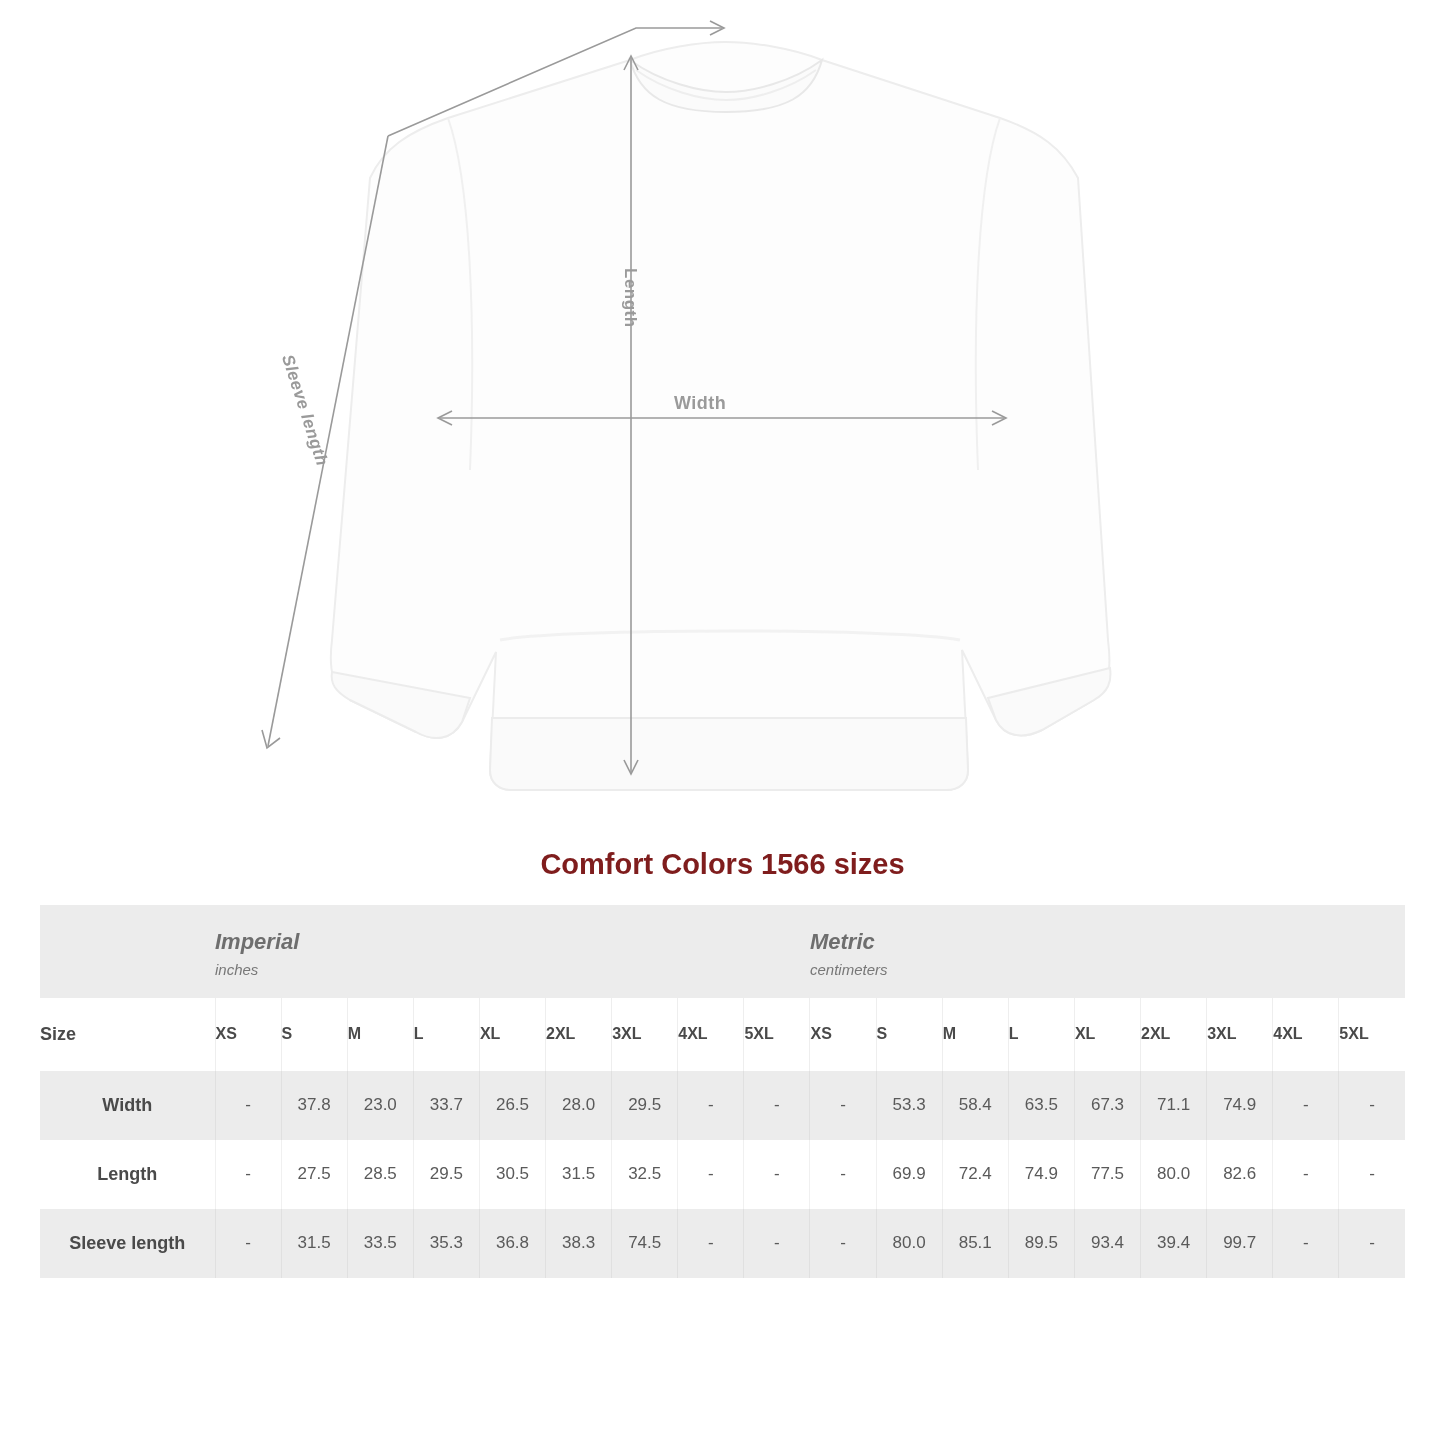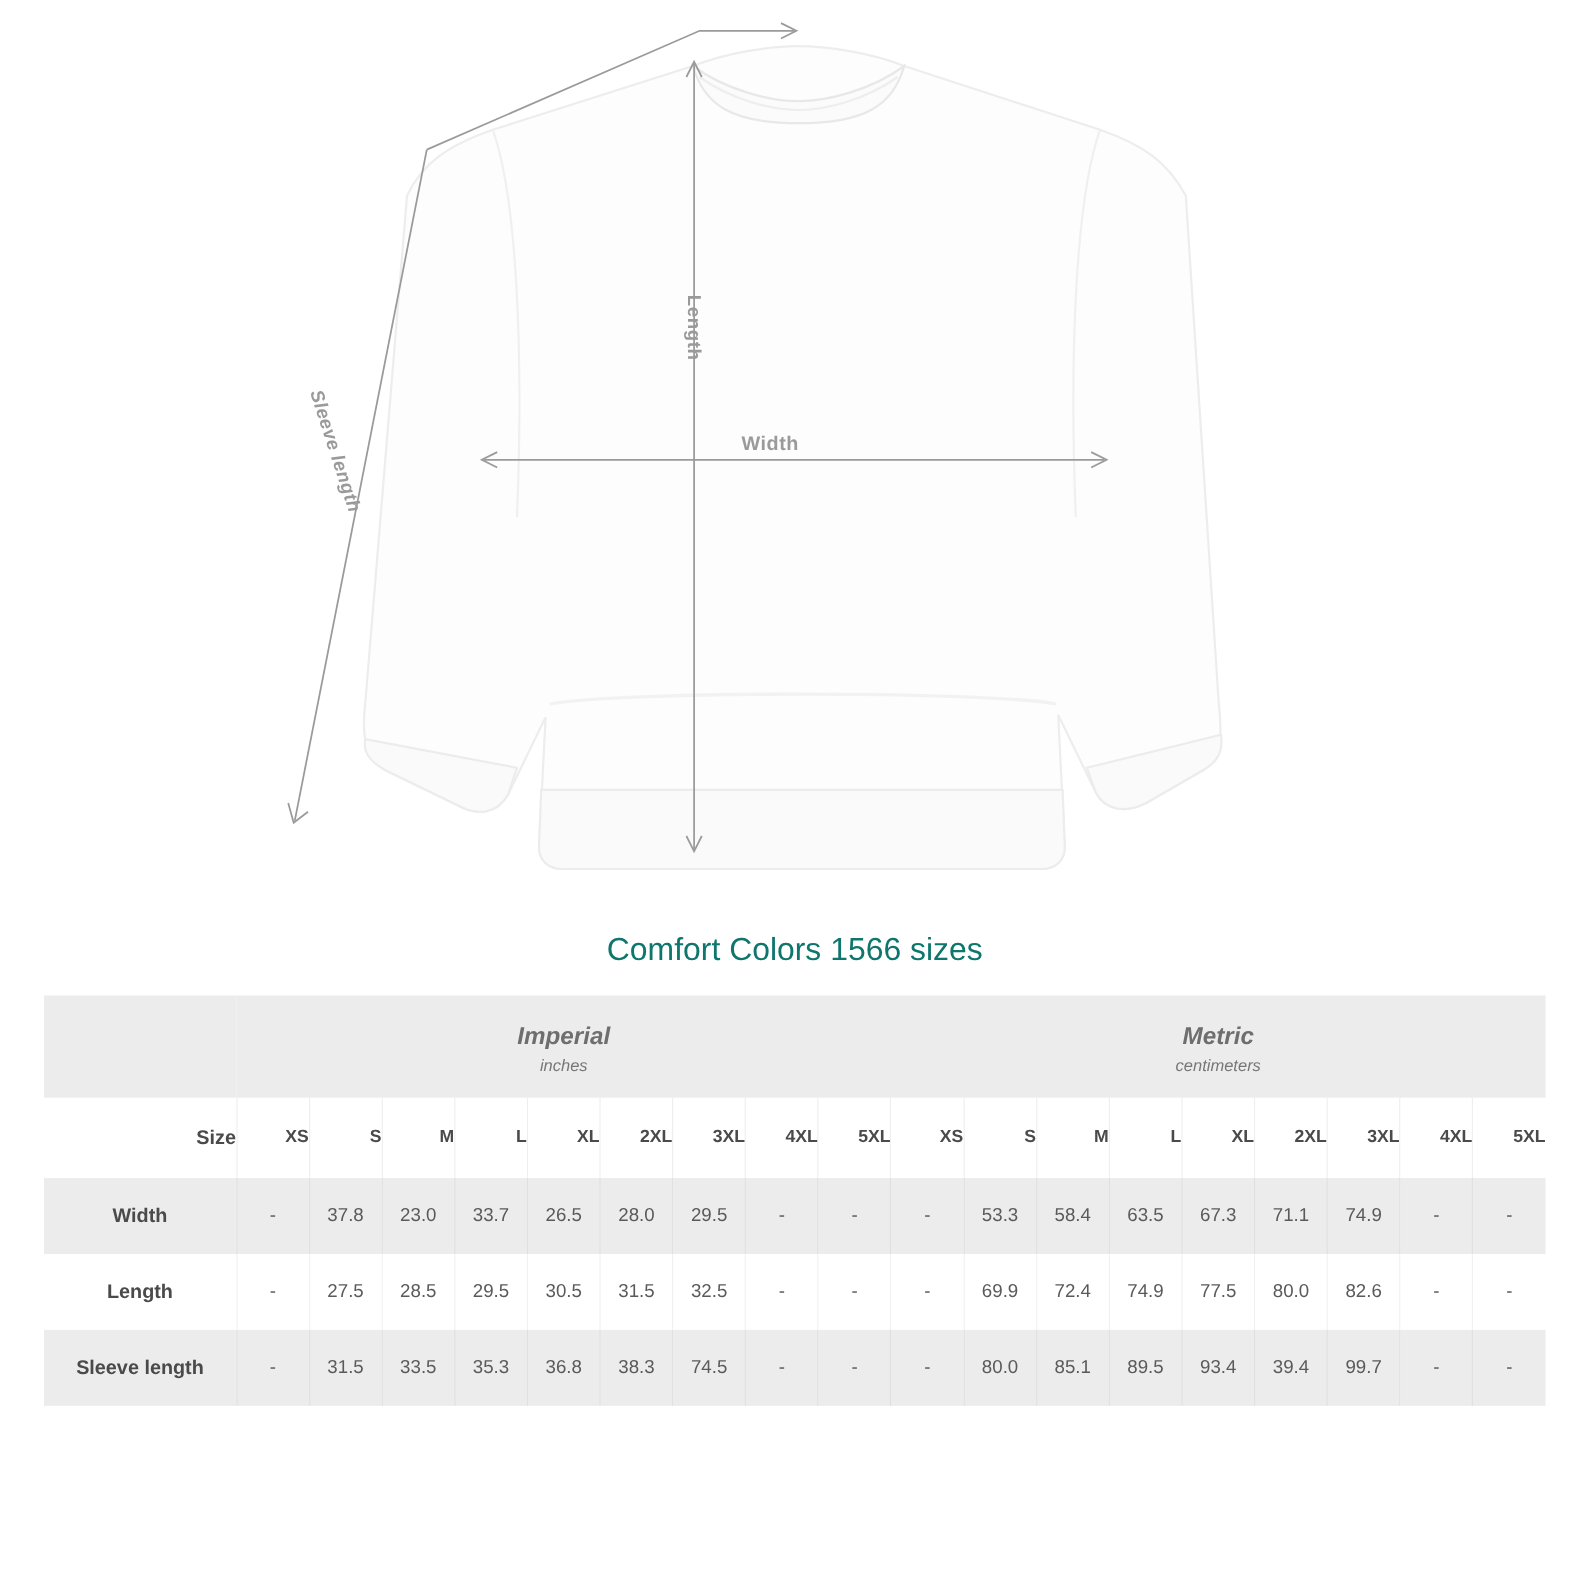--- a/index.html
+++ b/index.html
@@ -59,62 +59,61 @@
     font-style: italic;
   }
 
   
   .title-block {
     text-align: center;
     margin-top: 18px;
   }
   .chart-title {
     font-size: 29px;
-    font-weight: normal;
-    color: #0f766e;
+    font-weight: bold;
+    color: #7f1d1d;
     margin: 12px;
   }
   .chart-note {
     font-size: 17px;
     font-style: italic;
     color: #777777;
     margin-top: 14px;
   }
 
   
   .table-wrap {
     margin: 24px 40px 0 40px;
   }
   table {
     width: 1365px;
     border-collapse: collapse;
     table-layout: fixed;
   }
   .unit-row td {
     background: #ececec;
-    text-align: center;
     padding: 22px 0 20px 0;
     border: none;
   }
   .unit-title {
     font-size: 22px;
     font-weight: bold;
     font-style: italic;
     color: #6e6e6e;
     line-height: 1.35;
   }
   .unit-sub {
     font-size: 15px;
     font-style: italic;
     color: #777777;
     margin-top: 4px;
   }
   .hdr td {
     background: #ffffff;
-    text-align: right;
+    text-align: left;
     font-size: 16px;
     font-weight: bold;
     color: #4a4a4a;
     padding: 26px 0;
     border-right: 1px solid #eeeeee;
   }
   .hdr td:last-child { border-right: none; }
   .hdr .rowlabel { font-size: 18px; }
   tr.data td {
     text-align: center;

